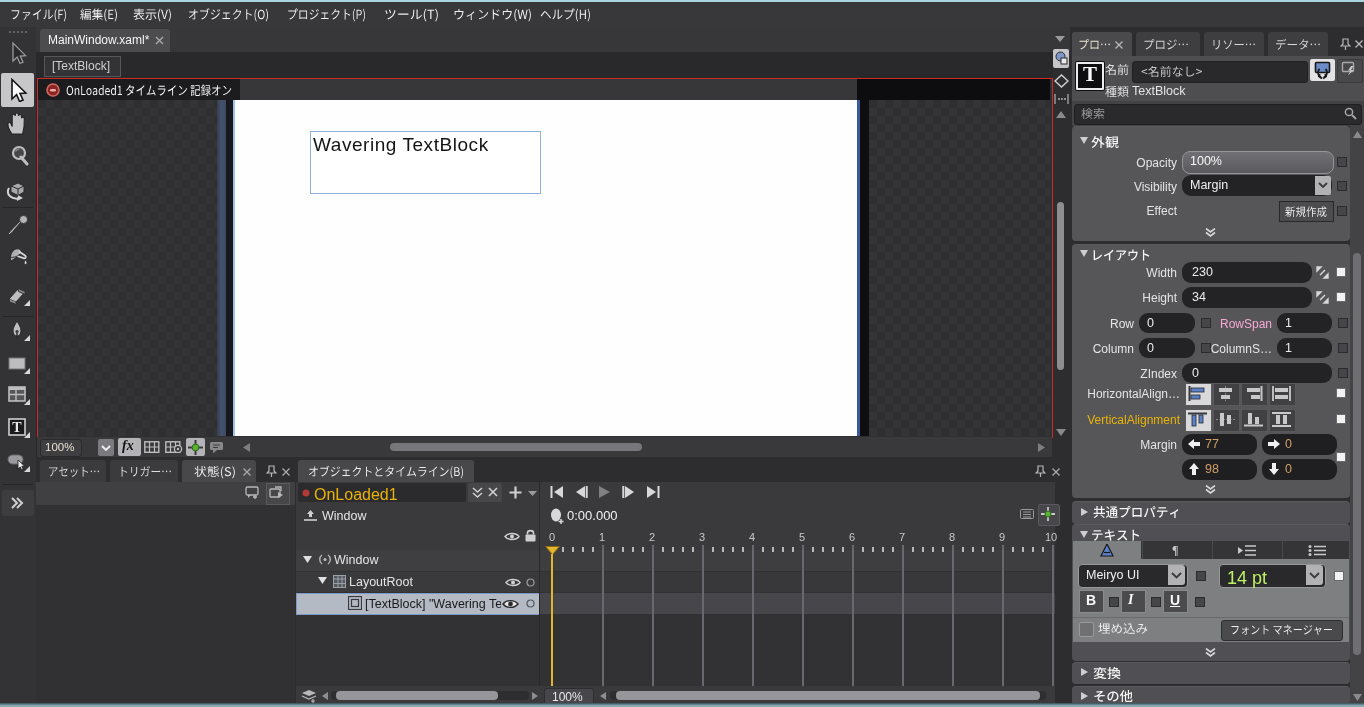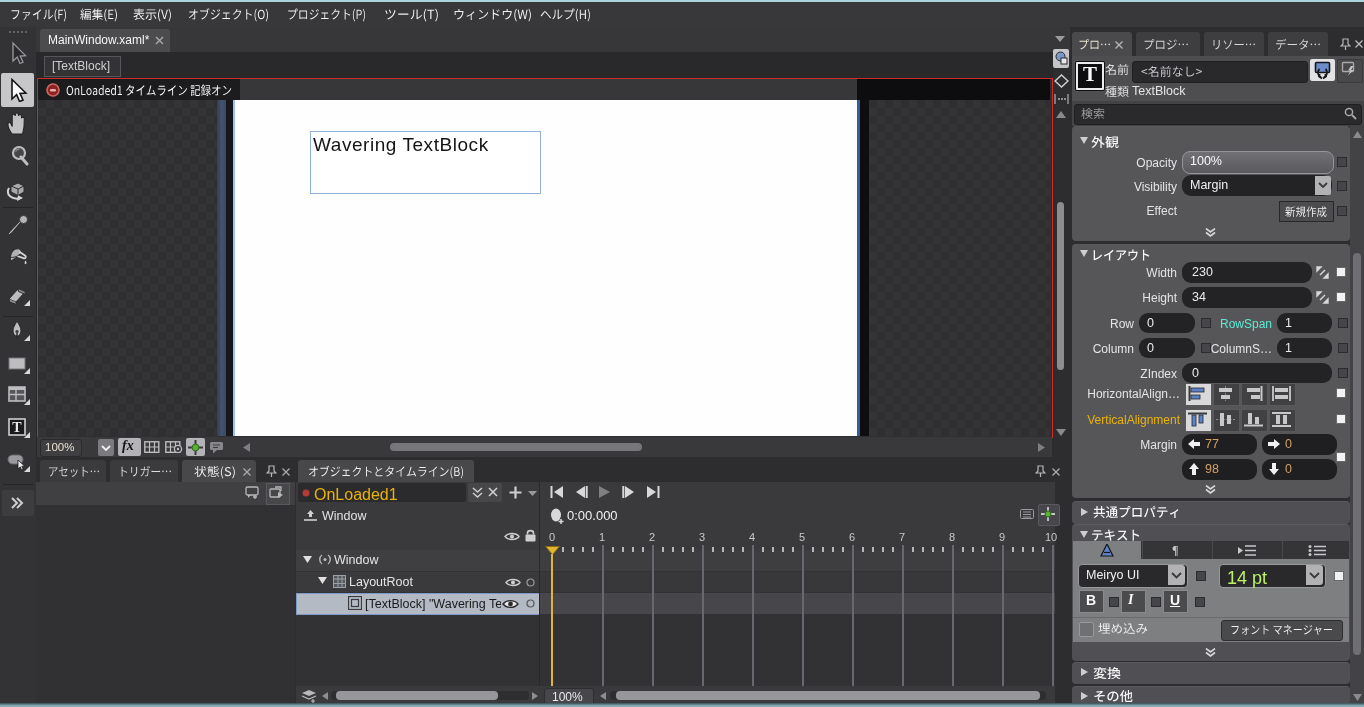--- a/index.html
+++ b/index.html
@@ -514,21 +514,21 @@
 <div class="abs" style="left:1182px;top:287px;width:130px;height:21px;background:#232326;border-radius:9px"></div>
 <div class="txt" style="left:1192px;top:290px;font-size:12.5px;color:#ececee">34</div>
 <svg class="abs" style="left:1316px;top:291px" width="13" height="13">
     <path d="M1 5 L5 1 M1 1 L5 1 L1 5 Z M12 8 L8 12 M12 12 L8 12 L12 8 Z M4 9 L9 4" stroke="#d8d8da" stroke-width="1.4" fill="#d8d8da"></path>
   </svg>
 <div class="abs" style="left:1336px;top:292px;width:8px;height:8px;background:#f2f2f3;border:1px solid #6a6a6d"></div>
 <div class="txt" style="right:230px;top:317px;font-size:12px;color:#e4e4e6;">Row</div>
 <div class="abs" style="left:1139px;top:313px;width:56px;height:20px;background:#232326;border-radius:9px"></div>
 <div class="txt" style="left:1147px;top:316px;font-size:12.5px;color:#ececee">0</div>
 <div class="abs" style="left:1201px;top:318px;width:8px;height:8px;background:#46464a;border:1px solid #2c2c2f"></div>
-<div class="txt" style="right:92px;top:317px;font-size:12px;color:#5eead4;text-align:right">RowSpan</div>
+<div class="txt" style="right:92px;top:317px;font-size:12px;color:#f9a8d4;text-align:right">RowSpan</div>
 <div class="abs" style="left:1277px;top:313px;width:55px;height:20px;background:#232326;border-radius:9px"></div>
 <div class="txt" style="left:1285px;top:316px;font-size:12.5px;color:#ececee">1</div>
 <div class="abs" style="left:1338px;top:318px;width:8px;height:8px;background:#46464a;border:1px solid #2c2c2f"></div>
 <div class="txt" style="right:230px;top:342px;font-size:12px;color:#e4e4e6;text-align:right">Column</div>
 <div class="abs" style="left:1139px;top:338px;width:56px;height:20px;background:#232326;border-radius:9px"></div>
 <div class="txt" style="left:1147px;top:341px;font-size:12.5px;color:#ececee">0</div>
 <div class="abs" style="left:1201px;top:343px;width:8px;height:8px;background:#46464a;border:1px solid #2c2c2f"></div>
 <div class="txt" style="right:92px;top:342px;font-size:12px;color:#e4e4e6;text-align:right">ColumnS…</div>
 <div class="abs" style="left:1277px;top:338px;width:55px;height:20px;background:#232326;border-radius:9px"></div>
 <div class="txt" style="left:1285px;top:341px;font-size:12.5px;color:#ececee">1</div>

